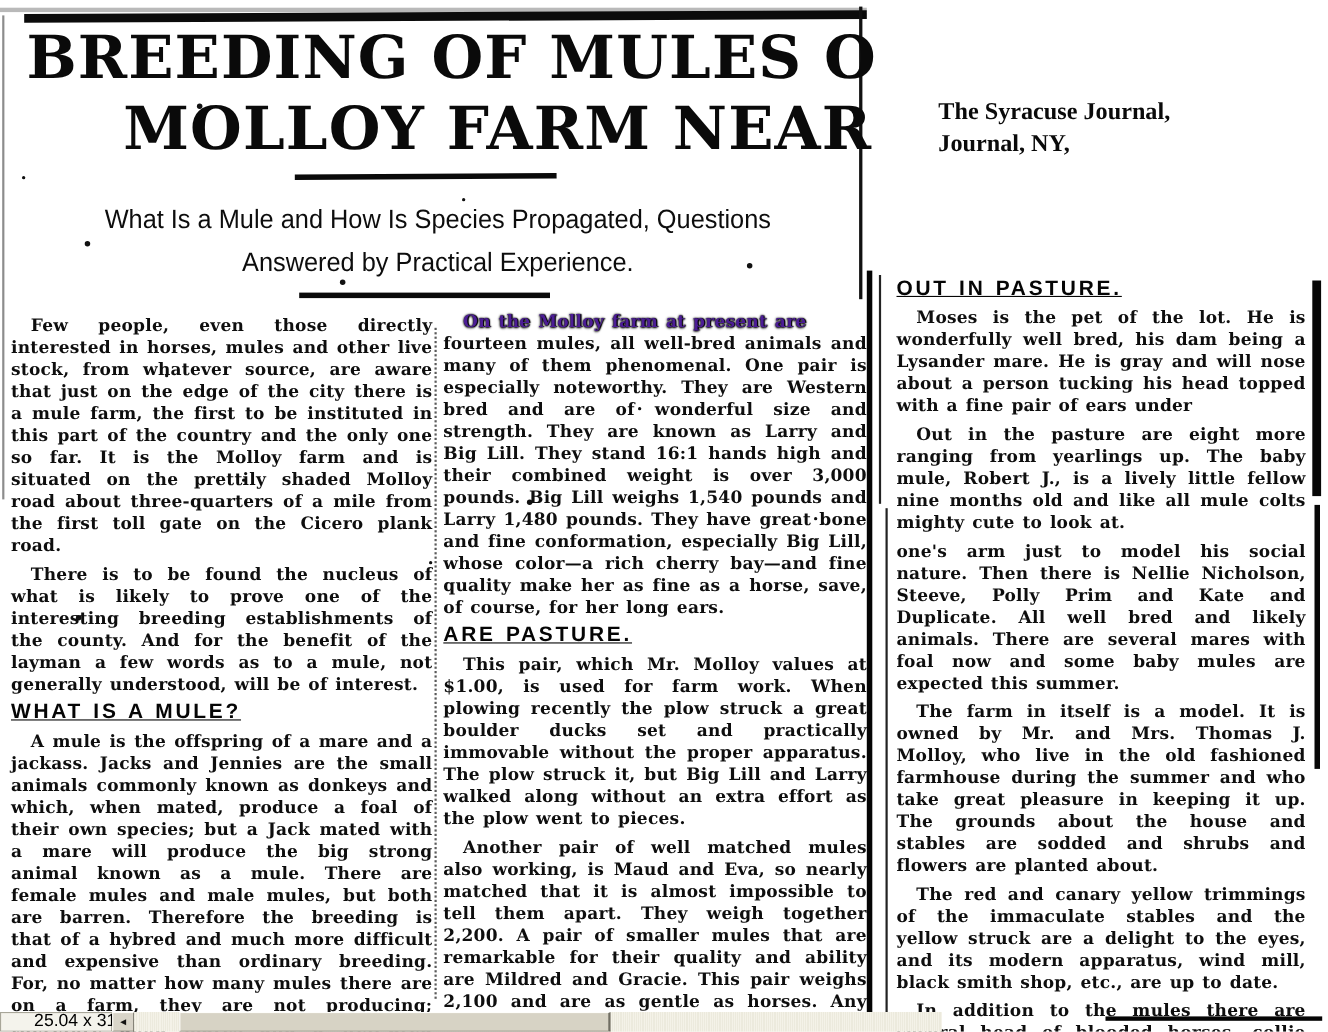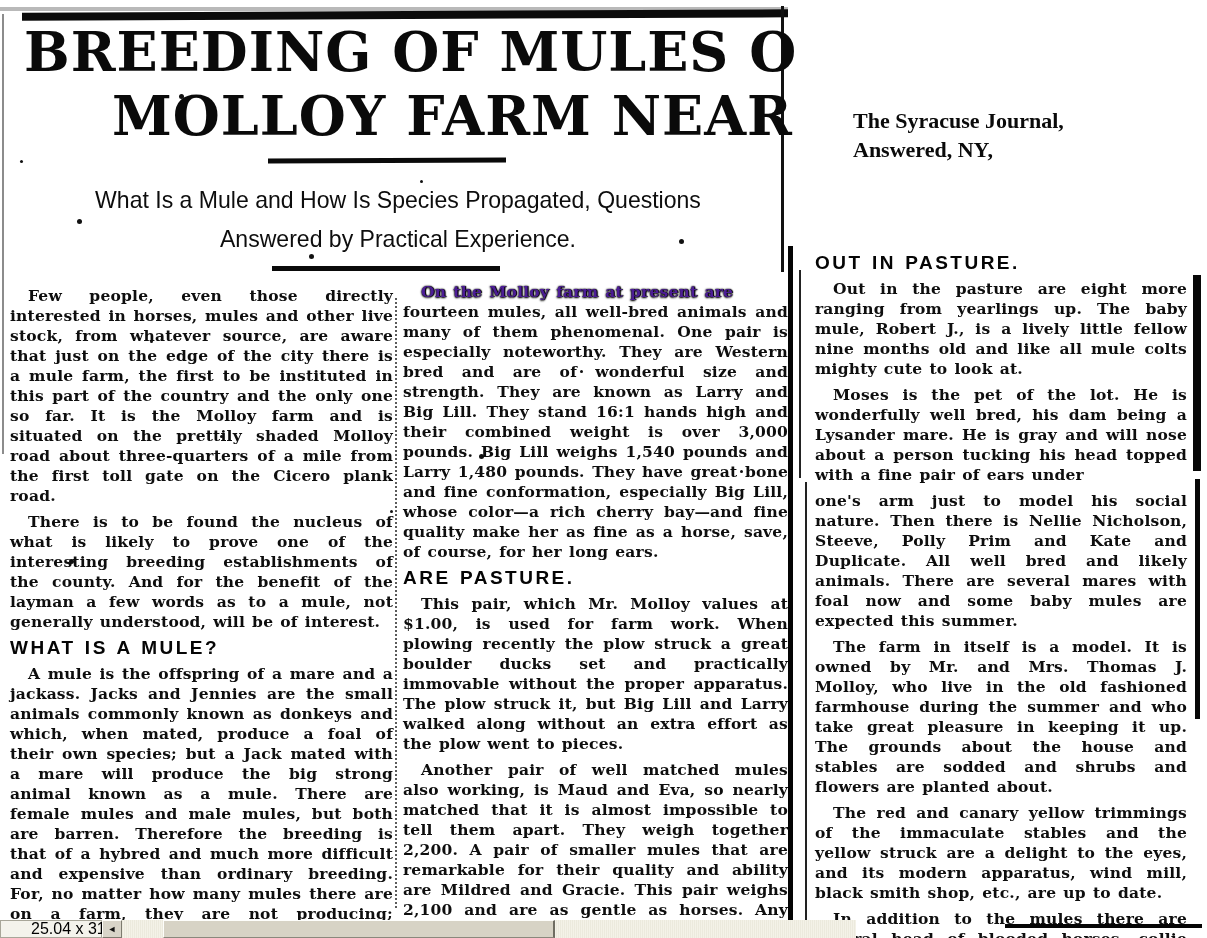--- a/index.html
+++ b/index.html
@@ -2,21 +2,21 @@
 <html><head>
 <meta charset="utf-8">
 <style>
   html,body{margin:0;padding:0;background:#ffffff;}
   #canvas{position:relative;width:1207px;height:938px;background:#ffffff;overflow:hidden;
           font-family:"DejaVu Serif",serif;}
 
   
   .scanpiece{position:absolute;background:#ffffff;}
   #scan-left{left:0;top:0;width:792px;height:938px;}
-  #scan-right{left:795px;top:0;width:412px;height:702px;margin-top:20px;}
+  #scan-right{left:795px;top:0;width:412px;height:702px;}
 
   
   #top-gray-strip{position:absolute;left:0;top:7px;width:788px;height:4px;background:#b9b9b9;}
   #top-black-bar{position:absolute;left:22px;top:11px;width:766px;height:8px;background:#0b0b0b;
                  transform:rotate(-0.25deg);}
   #left-edge-line{position:absolute;left:2px;top:14px;width:2px;height:440px;background:#2e2e2e;opacity:.55;}
   #headline-right-line{position:absolute;left:781px;top:6px;width:3px;height:266px;background:#111;}
 
   .headline-line{position:absolute;white-space:nowrap;font-family:"DejaVu Serif",serif;
                  font-weight:bold;color:#0a0a0a;letter-spacing:1px;}
@@ -35,21 +35,21 @@
   
   .col{position:absolute;font-family:"DejaVu Serif",serif;font-weight:bold;font-size:15.5px;
        line-height:20px;text-align:justify;color:#0e0e0e;word-spacing:1.5px;letter-spacing:.2px;}
   .col p{margin:0 0 6px 0;text-indent:18px;}
   .col p.cont{text-indent:0;}
   #col1{left:10px;top:286px;width:383px;}
   #col2{left:403px;top:282px;width:385px;}
   #col3{left:815px;top:248px;width:372px;}
 
   .sec-head{font-family:"Liberation Sans",sans-serif;font-weight:bold;font-size:19px;
-            letter-spacing:2.5px;margin:5px 0 6px 0;text-align:left;color:#050505;}
+            letter-spacing:2.5px;margin:5px 0 6px 0;text-align:left;color:#050505;text-decoration:underline;}
   .lead-smudge{text-indent:18px;color:#4c1d95;
                text-shadow:0 0 2px #000,0 1px 2px #000,1px 0 1px #000;}
   .seam-gap{margin-top:16px;}
 
   #col-divider{position:absolute;left:395px;top:298px;height:610px;border-left:2px dotted #5a5a5a;}
   #col2-right-bar{position:absolute;left:788px;top:246px;width:5px;height:688px;background:#040404;}
 
   
   #attribution{position:absolute;left:58px;top:86px;font-family:"Liberation Serif",serif;
                font-weight:bold;font-size:22px;line-height:29px;color:#0a0a0a;}
@@ -127,33 +127,33 @@
       <p>Another pair of well matched mules also working, is Maud and Eva, so nearly matched that it is almost impossible to tell them apart. They weigh together 2,200. A pair of smaller mules that are remarkable for their quality and ability are Mildred and Gracie. This pair weighs 2,100 and are as gentle as horses. Any one can handle them. Their ears are phenomenally long. Gracie is quite a high stepper and Mildred paces, a very unusual gait for a mule.</p>
     </div>
 
     <div id="col2-right-bar"></div>
   </div>
 
   <div id="scan-right" class="scanpiece">
 
     <div id="attribution">
       <div>The Syracuse Journal,</div>
-      <div>Answered, NY,</div>
+      <div>Journal, NY,</div>
     </div>
 
     <div id="right-left-line-1"></div>
     <div id="right-left-line-2"></div>
     <div id="right-bar-1"></div>
     <div id="right-bar-2"></div>
   </div>
 
   <div id="col3" class="col">
     <div class="sec-head">OUT IN PASTURE.</div>
+    <p>Moses is the pet of the lot. He is wonderfully well bred, his dam being a Lysander mare. He is gray and will nose about a person tucking his head topped with a fine pair of ears under</p>
     <p>Out in the pasture are eight more ranging from yearlings up. The baby mule, Robert J., is a lively little fellow nine months old and like all mule colts mighty cute to look at.</p>
-    <p>Moses is the pet of the lot. He is wonderfully well bred, his dam being a Lysander mare. He is gray and will nose about a person tucking his head topped with a fine pair of ears under</p>
     <p class="cont seam-gap">one's arm just to model his social nature. Then there is Nellie Nicholson, Steeve, Polly Prim and Kate and Duplicate. All well bred and likely animals. There are several mares with foal now and some baby mules are expected this summer.</p>
     <p>The farm in itself is a model. It is owned by Mr. and Mrs. Thomas J. Molloy, who live in the old fashioned farmhouse during the summer and who take great pleasure in keeping it up. The grounds about the house and stables are sodded and shrubs and flowers are planted about.</p>
     <p>The red and canary yellow trimmings of the immaculate stables and the yellow struck are a delight to the eyes, and its modern apparatus, wind mill, black smith shop, etc., are up to date.</p>
     <p>In addition to the mules there are several head of blooded horses, collie dogs, Boston bull terriers and wire haired terriers, chickens, ducks and guinea hens.</p>
   </div>
 
   <div id="end-rule" style="position:absolute;left:1005px;top:924px;width:197px;height:4px;background:#050505;"></div>
 
   <div id="bottombar">
     <div id="status-cell">25.04 x 31.88 in</div>

